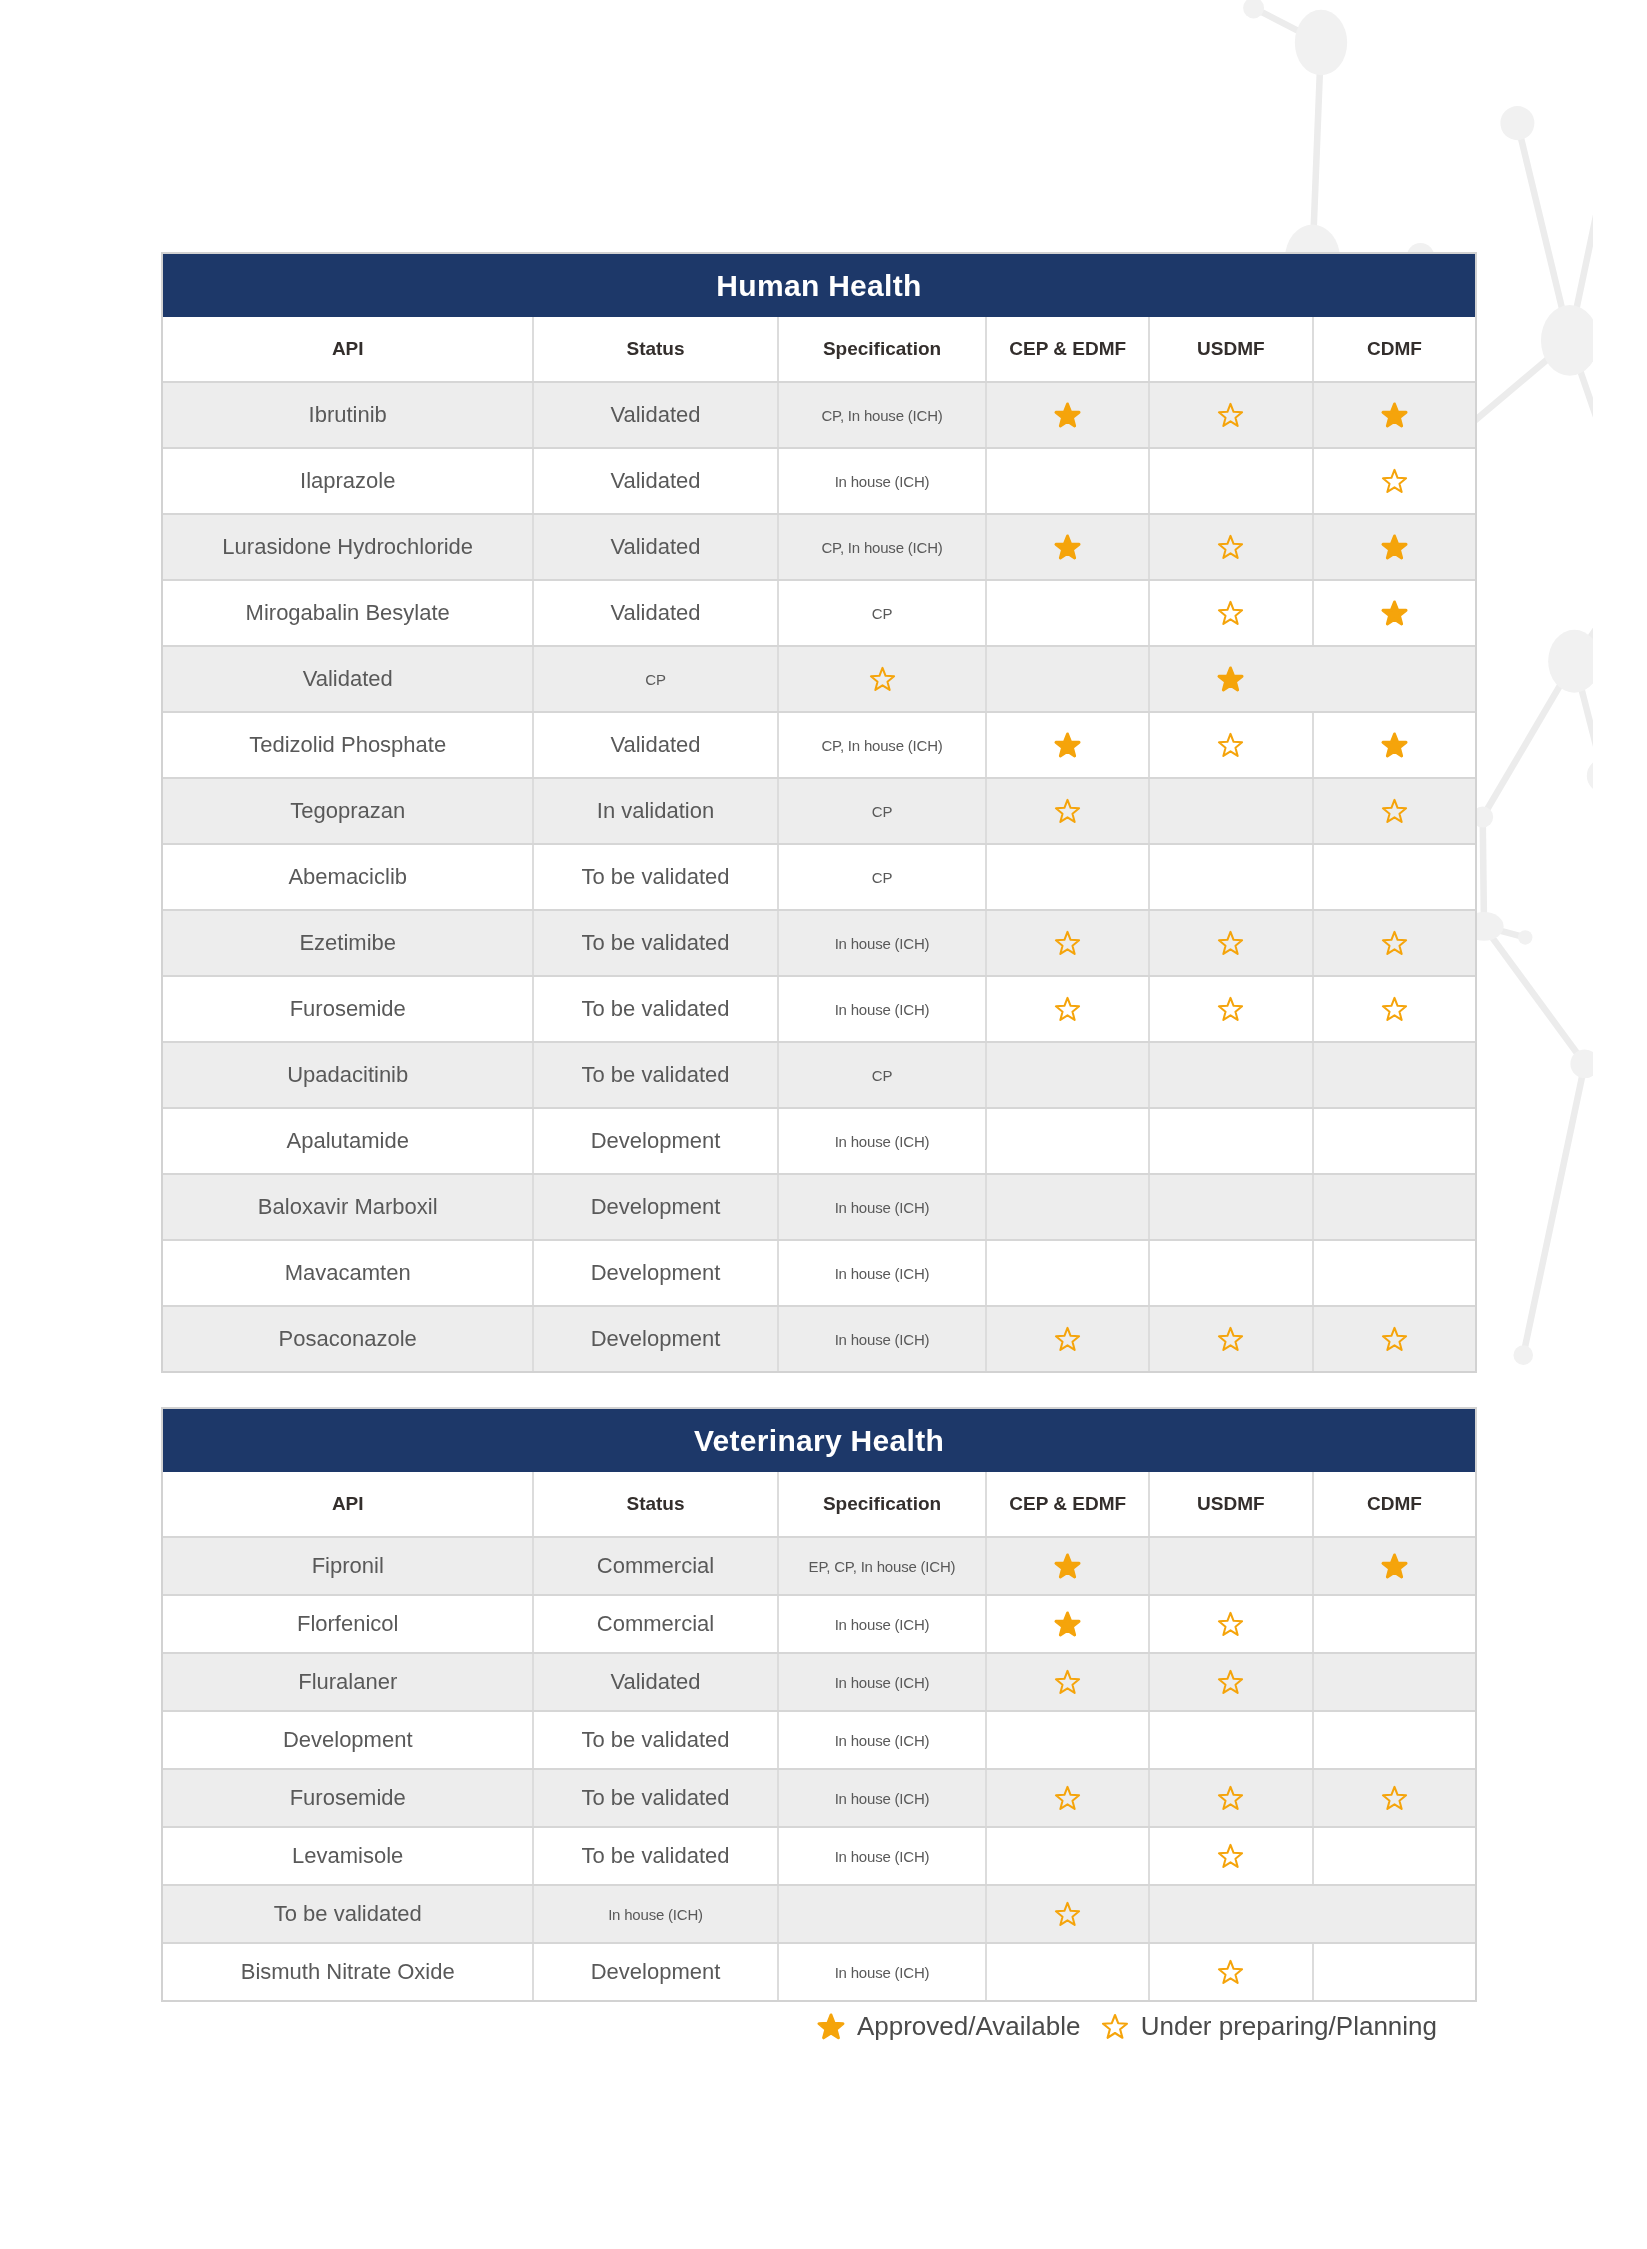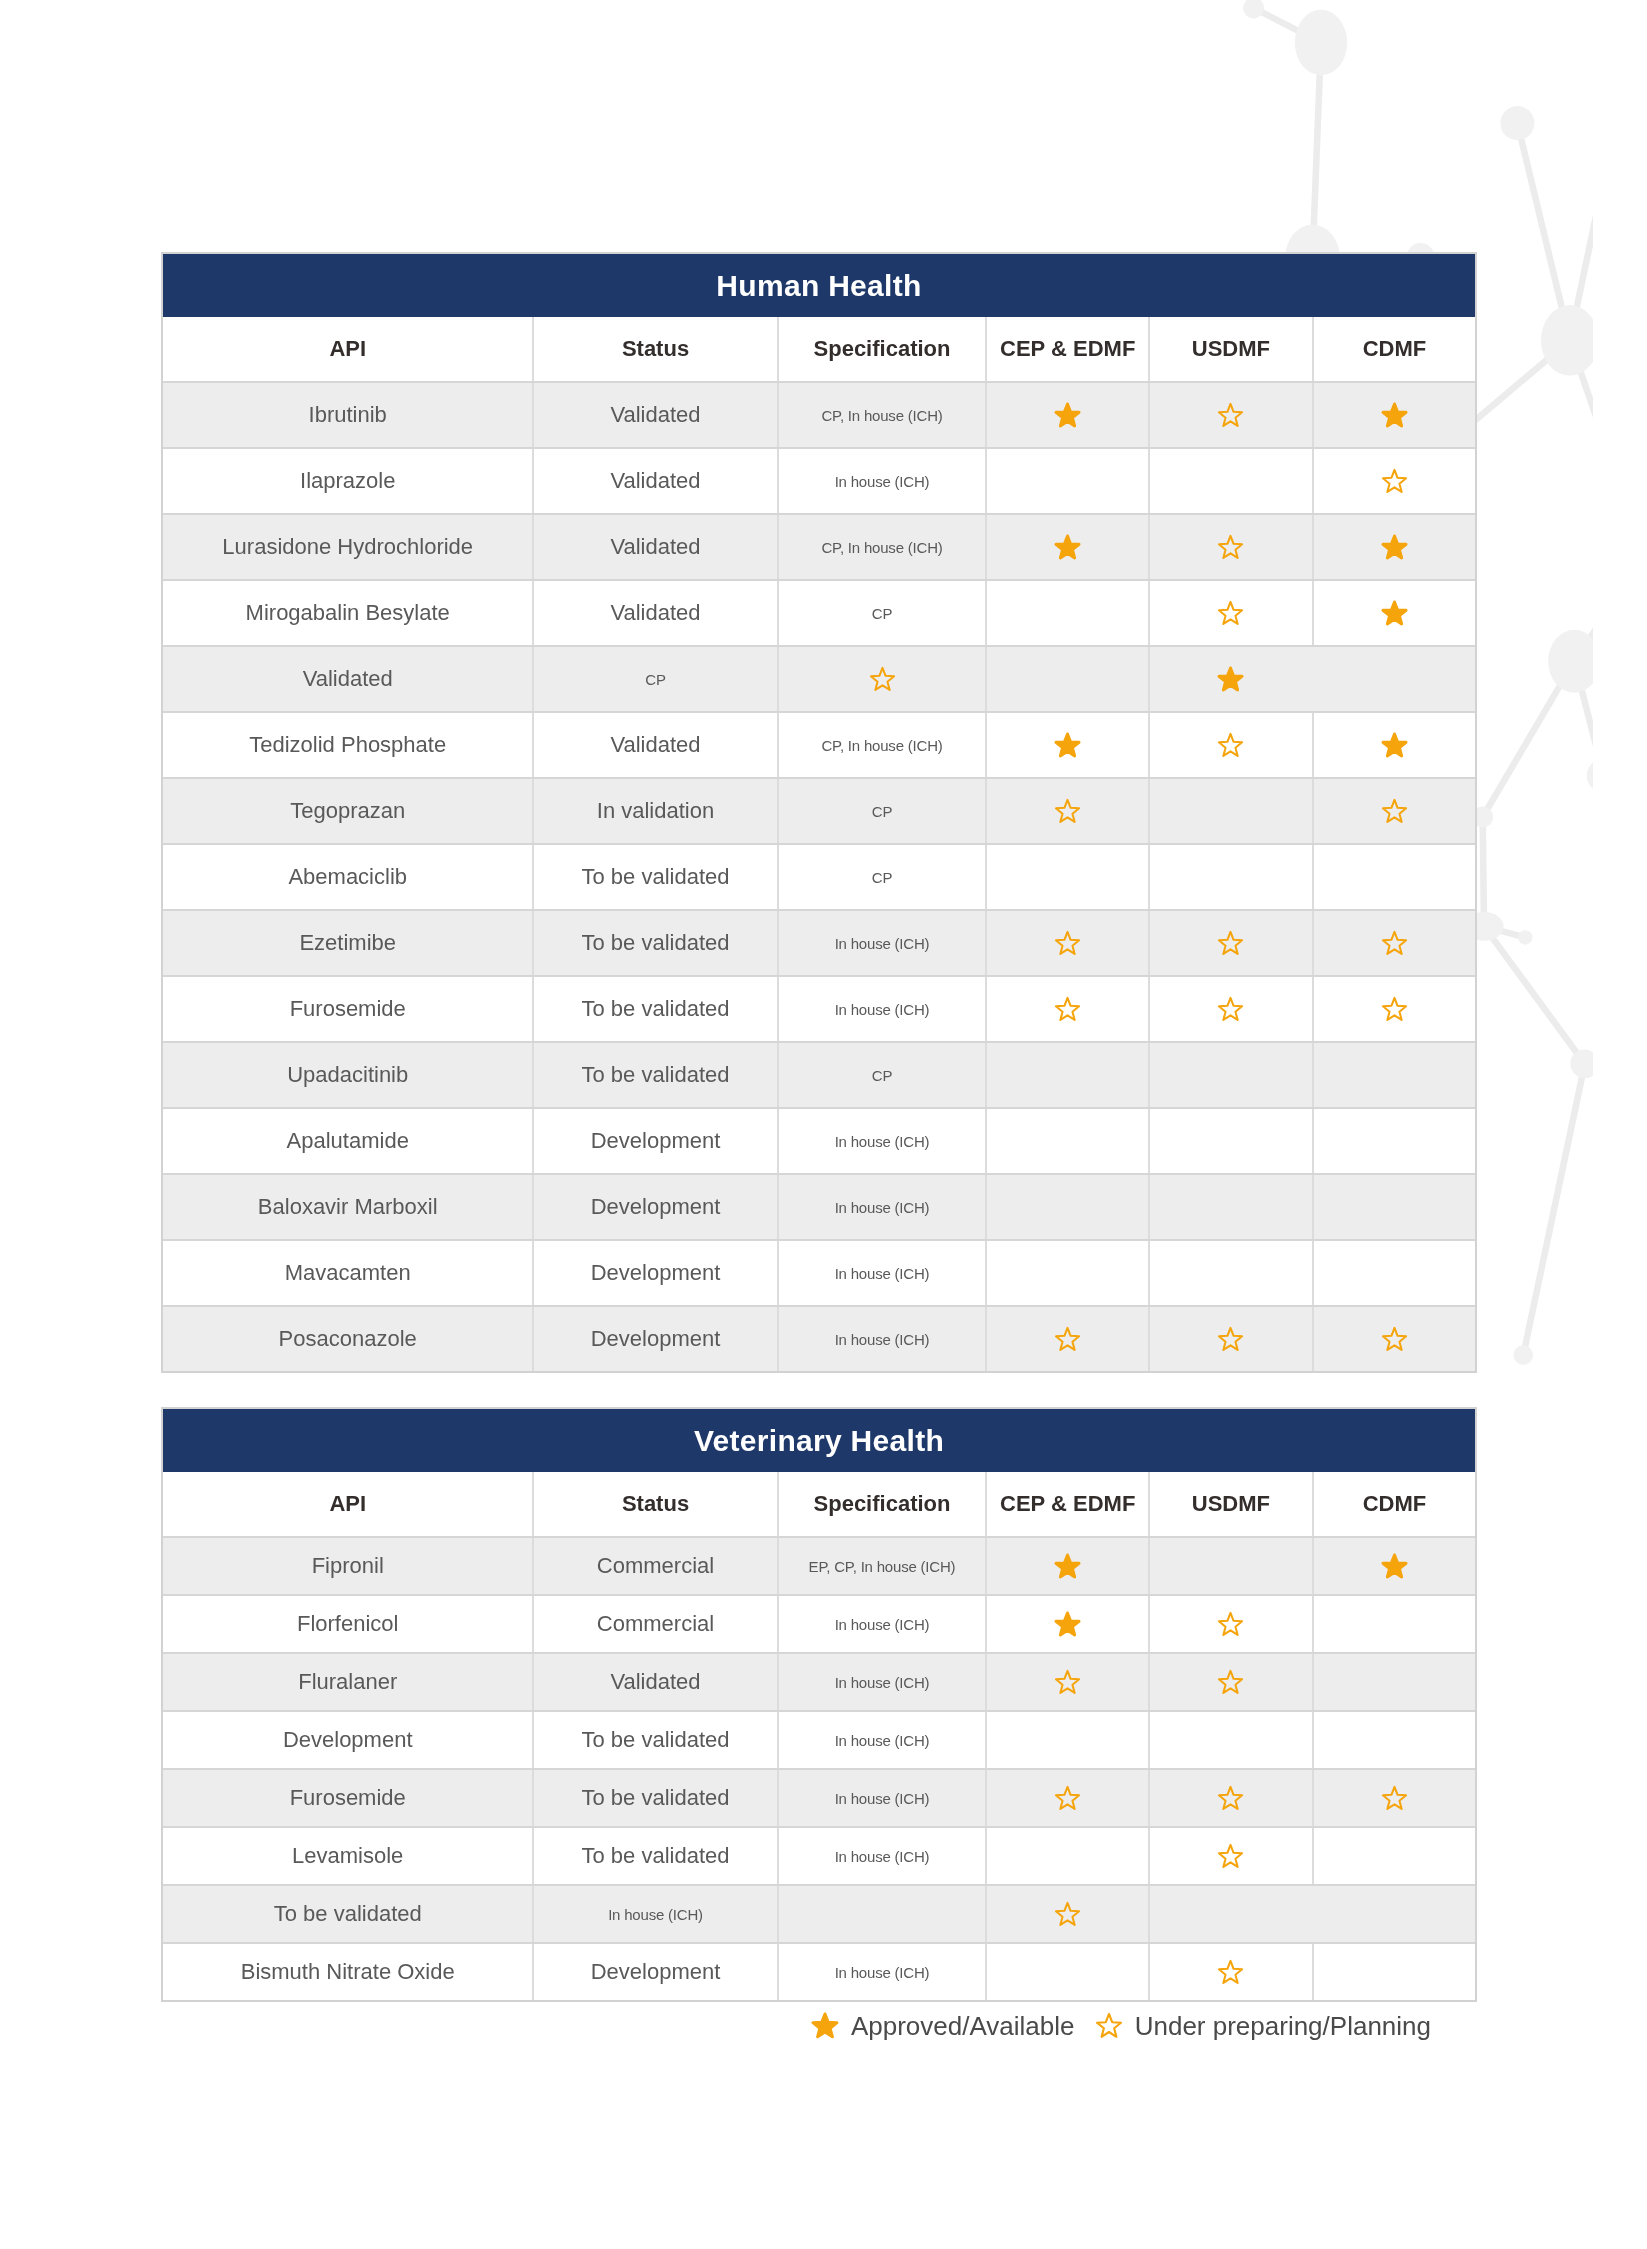--- a/index.html
+++ b/index.html
@@ -41,39 +41,39 @@
   .row{border-top:2.6px solid #d6d6d6;background:#ffffff;text-align:right;}
   .row.stripe{background:var(--stripe,#ededed);}
   .cell{
     display:flex;align-items:center;justify-content:center;
     font-size:22px;color:var(--celltext,#595959);
     white-space:nowrap;
     box-sizing:border-box;
   }
   .cell + .cell{border-left:2px solid #dcdcdc;}
   .hcell{
-    font-weight:700;color:var(--headtext,#332e2c);font-size:22px;
+    font-weight:700;color:var(--headtext,#332e2c);font-size:19px;
   }
   .cell[data-name="specification-cell"]{font-size:15px;letter-spacing:-0.2px;}
 
   
   .star{width:29px;height:29px;display:block;}
   .star.filled polygon{
     fill:var(--orange,#f5a40b);stroke:var(--orange,#f5a40b);
     stroke-width:10;stroke-linejoin:round;
   }
   .star.outline polygon{
     fill:none;stroke:var(--orange,#f5a40b);
     stroke-width:7;stroke-linejoin:round;
   }
 
   
   .legend{
-    position:absolute;right:162px;top:2011px;z-index:2;
-    display:flex;gap:10.5px;
+    position:absolute;right:156px;top:2011px;z-index:2;
+    display:flex;align-items:center;gap:10.5px;
     font-size:26px;color:#4a4a4a;
   }
   .legend .star{width:30px;height:30px;}
   .legend .lbl{white-space:nowrap;}
   .legend .slot2{margin-left:9.2px;}
 </style>
 </head>
 <body>
 
 <div class="page" data-name="page">

